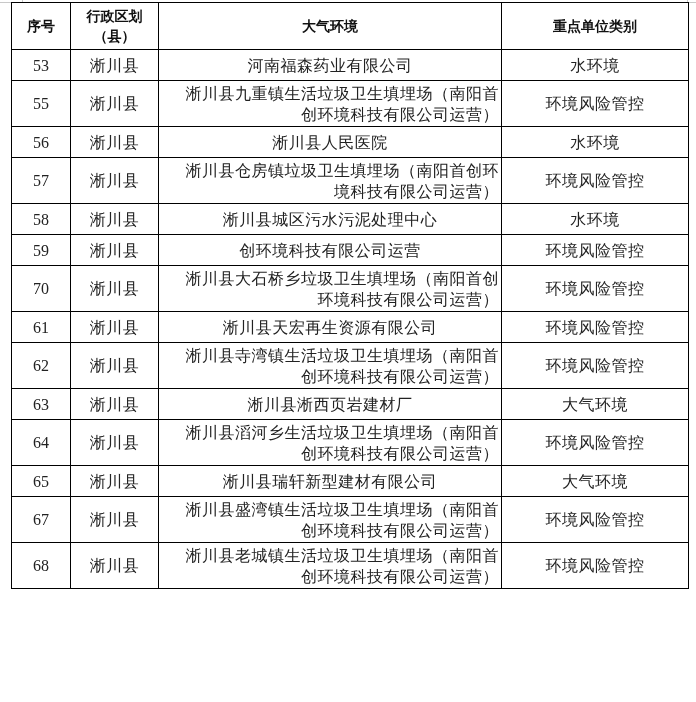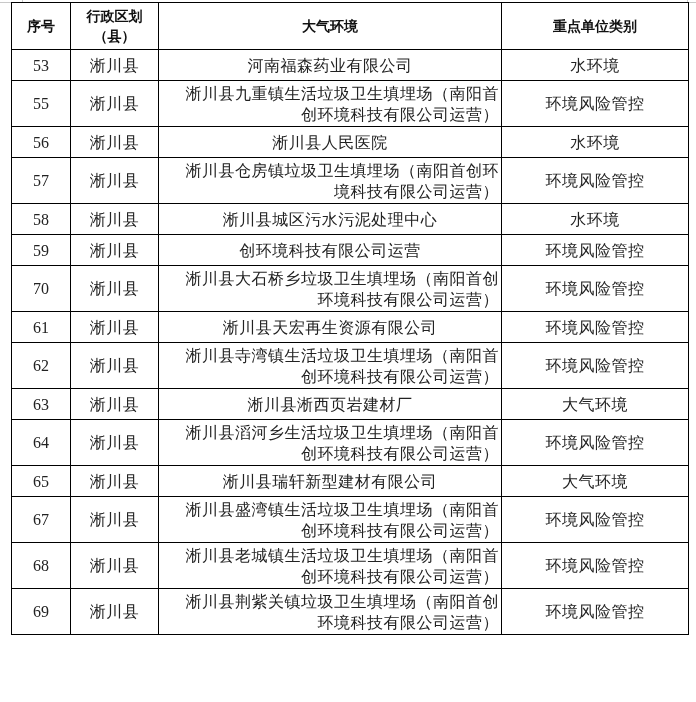--- a/index.html
+++ b/index.html
@@ -216,23 +216,14 @@
     </tr>
     <tr class="r2">
       <td class="num">68</td>
       <td class="county">淅川县</td>
       <td class="name two-line">
           <div>淅川县老城镇生活垃圾卫生填埋场（南阳首</div>
           <div>创环境科技有限公司运营）</div>
         </td>
       <td class="cat">环境风险管控</td>
     </tr>
-    <tr class="r2">
-      <td class="num">69</td>
-      <td class="county">淅川县</td>
-      <td class="name two-line">
-          <div>淅川县荆紫关镇垃圾卫生填埋场（南阳首创</div>
-          <div>环境科技有限公司运营）</div>
-        </td>
-      <td class="cat">环境风险管控</td>
-    </tr>
   </tbody>
 </table>
 
 </body></html>

